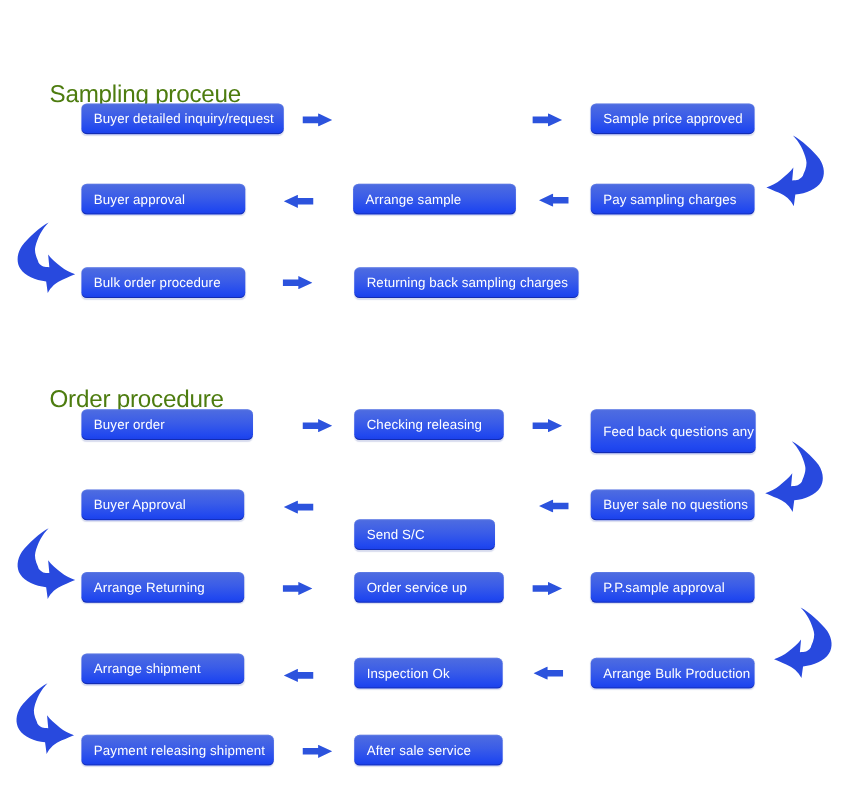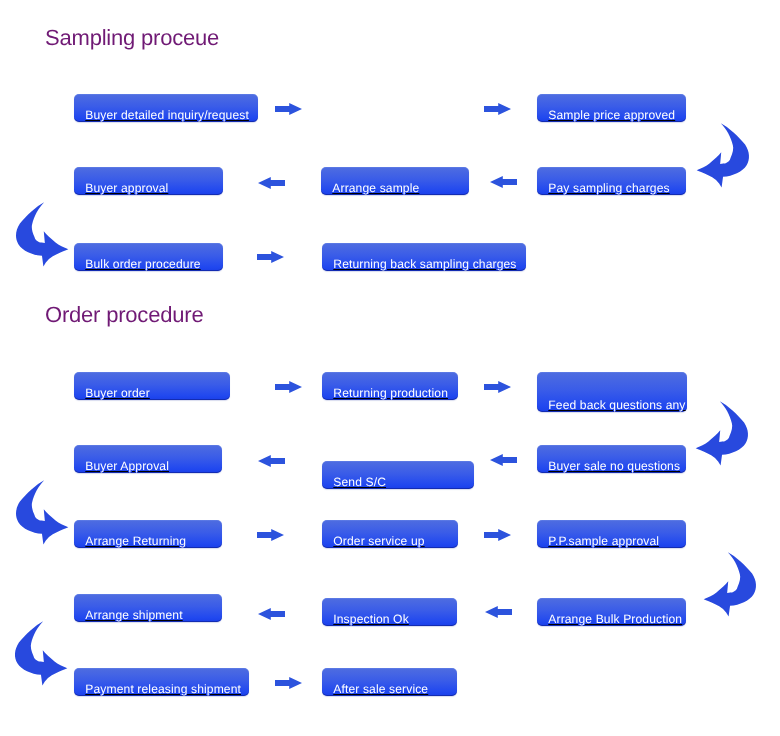--- a/index.html
+++ b/index.html
@@ -1,24 +1,24 @@
 <!DOCTYPE html>
 <html><head>
 <meta charset="utf-8">
 <title>Sampling proceue / Order procedure flowchart</title>
 <style>
   html,body{margin:0;padding:0;}
   body{width:780px;height:736px;background:#ffffff;font-family:"Liberation Sans",sans-serif;overflow:hidden;
        text-rendering:geometricPrecision;}
   #stage{position:relative;width:780px;height:736px;}
-  .sec-title{position:absolute;color:#701a75;font-size:22px;font-weight:400;letter-spacing:-0.2px;white-space:nowrap;line-height:1;}
+  .sec-title{position:absolute;color:#4d7c0f;font-size:22px;font-weight:400;letter-spacing:-0.2px;white-space:nowrap;line-height:1;margin-top:48px;}
   .box{position:absolute;border-radius:5px;
        background:linear-gradient(180deg,#4f6de0 0%,#3a5ce8 45%,#2148ef 85%,#1a3fe9 100%);
        box-shadow:inset 0 -1px 0 rgba(10,20,110,0.45), inset 0 1px 0 rgba(120,150,240,0.30), 0 1px 1px rgba(40,60,160,0.18);
-       display:flex;align-items:flex-end;box-sizing:border-box;text-decoration:underline;}
+       display:flex;align-items:center;box-sizing:border-box;}
   .box .lbl{color:#ffffff;font-size:12.1px;white-space:nowrap;padding-left:11.3px;letter-spacing:0.12px;}
   .sarrow{position:absolute;}
   .swoosh{position:absolute;}
 </style>
 </head>
 <body>
 
 <div id="stage">
 
   <div class="sec-title" style="left:45px;top:27px">Sampling proceue</div>
@@ -67,35 +67,35 @@
       <g transform="translate(80,0) scale(-1,1)">
         <path d="M33.1 6.9 C 41.3 11.0, 53.8 22.4, 60.1 30.6 C 65.3 38.4, 65.8 47.2, 61.8 53.5 C 57.0 61.2, 46.6 65.3, 35.6 66.5 L 34.0 78.3 C 30.9 72.1, 25.7 67.4, 18.6 64.5 C 13.8 62.5, 9.6 60.6, 6.3 59.3 C 11.2 57.1, 16.9 55.0, 20.5 51.7 C 25.7 47.2, 30.4 43.6, 33.6 39.2 L 32.4 52.2 C 35.1 52.0, 36.7 51.8, 38.6 51.5 C 41.0 50.2, 43.5 48.5, 43.9 45.6 C 46.5 40.0, 47.5 35.0, 46.5 31.5 C 44.5 22.5, 39.3 13.0, 33.1 6.9 Z" fill="#2849de"></path>
       </g>
     </svg>
 
   <div class="sec-title" style="left:45px;top:304px">Order procedure</div>
   <div class="box" style="left:74px;top:372px;width:156px;height:28px">
       <span class="lbl">Buyer order</span>
     </div>
   <div class="box" style="left:322px;top:372px;width:136px;height:28px">
-      <span class="lbl">Returning production</span>
+      <span class="lbl">Checking releasing</span>
     </div>
   <div class="box" style="left:537px;top:372px;width:150px;height:40px">
       <span class="lbl">Feed back questions any</span>
     </div>
   <svg class="sarrow" style="left:275px;top:381px" width="27" height="12" viewBox="0 0 27 12">
       <path d="M0 3 H14.2 V0 L27 6 L14.2 12 V9 H0 Z" fill="#2c53dd"></path>
     </svg>
   <svg class="sarrow" style="left:484px;top:381px" width="27" height="12" viewBox="0 0 27 12">
       <path d="M0 3 H14.2 V0 L27 6 L14.2 12 V9 H0 Z" fill="#2c53dd"></path>
     </svg>
   <div class="box" style="left:74px;top:445px;width:148px;height:28px">
       <span class="lbl">Buyer Approval</span>
     </div>
-  <div class="box" style="left:322px;top:461px;width:152px;height:28px">
+  <div class="box" style="left:322px;top:472px;width:128px;height:28px">
       <span class="lbl">Send S/C</span>
     </div>
   <div class="box" style="left:537px;top:445px;width:149px;height:28px">
       <span class="lbl">Buyer sale no questions</span>
     </div>
   <svg class="sarrow" style="left:258px;top:455px" width="27" height="12" viewBox="0 0 27 12">
       <path d="M27 3 H12.8 V0 L0 6 L12.8 12 V9 H27 Z" fill="#2c53dd"></path>
     </svg>
   <svg class="sarrow" style="left:490px;top:454px" width="27" height="12" viewBox="0 0 27 12">
       <path d="M27 3 H12.8 V0 L0 6 L12.8 12 V9 H27 Z" fill="#2c53dd"></path>

